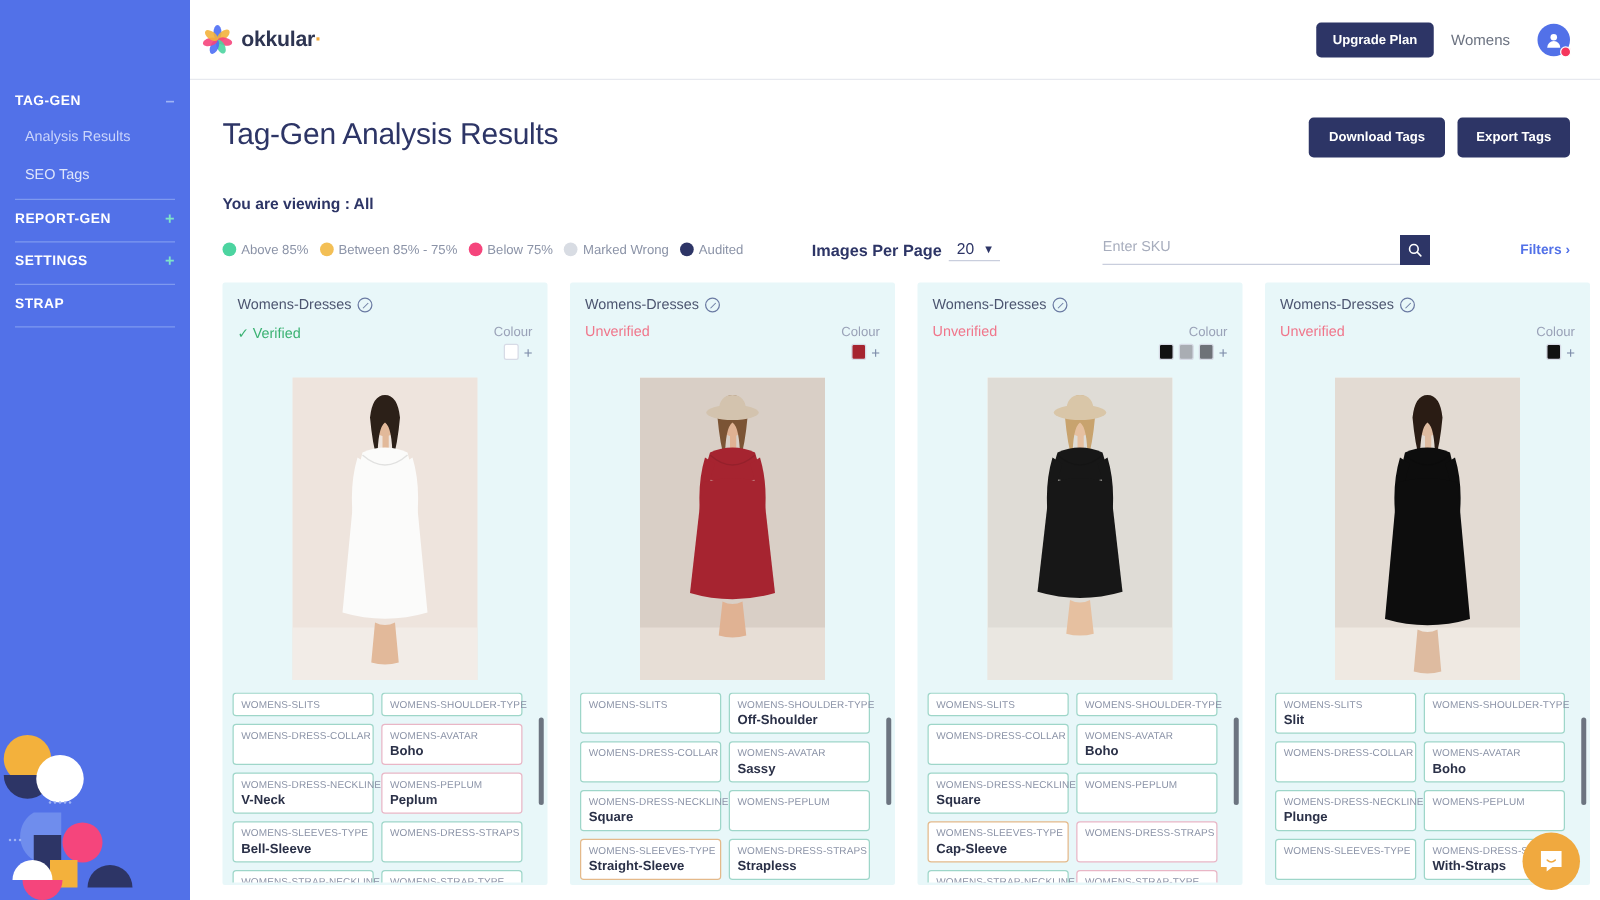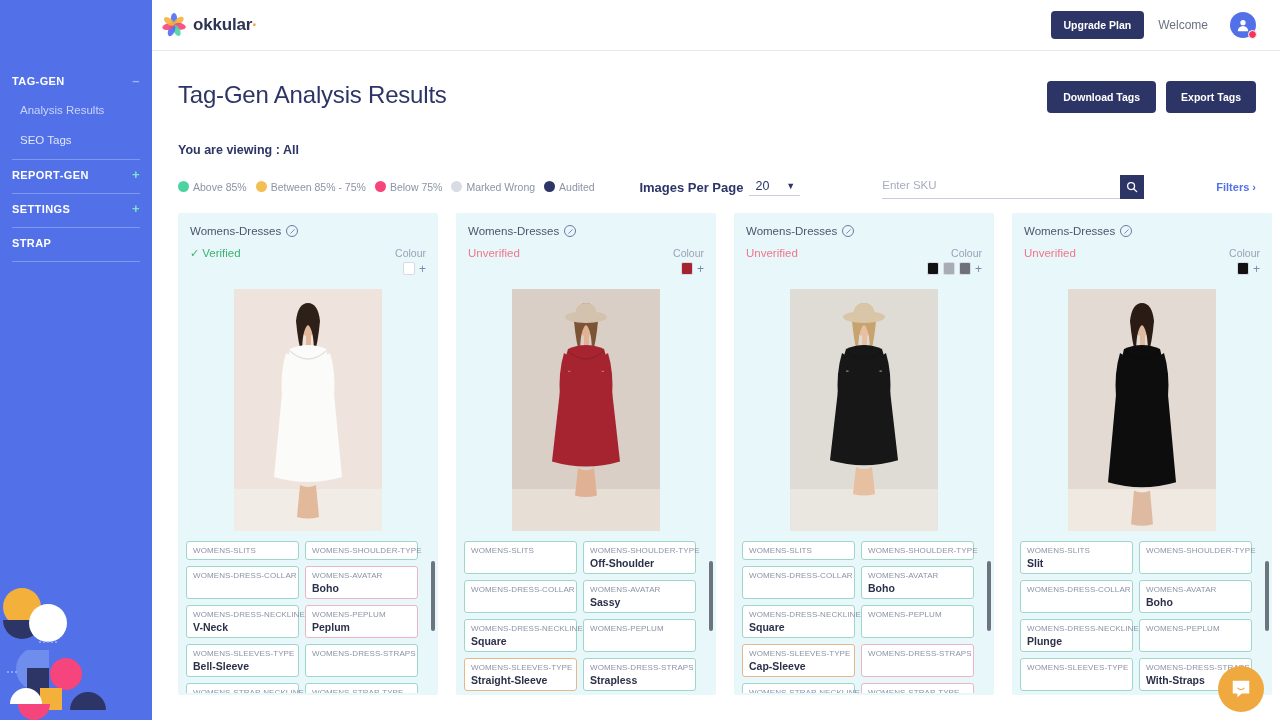--- a/index.html
+++ b/index.html
@@ -29,21 +29,21 @@
   }
   .sb-sub.active { color: #c9d4fb; }
   .sb-div { height: 1px; background: #7e99ef; margin: 4px 0 0 0; }
 
   .deco { position: absolute; left: 0; bottom: 0; width: 152px; height: 140px; z-index: 1; }
 
   
   .main { flex: 1 1 auto; height: 720px; position: relative; background: #fff; overflow: hidden; }
 
   .topbar {
-    height: 51px; border-bottom: 1px solid #e7e9ef; display: flex;
+    height: 64px; border-bottom: 1px solid #e7e9ef; display: flex;
     align-items: center; padding: 0 24px 0 10px; background: #fff;
   }
   .logo-wrap { display: flex; align-items: center; gap: 7px; }
   .logo-text { font-size: 17px; font-weight: bold; color: #2e3552; letter-spacing: -.2px; }
   .logo-dot { color: #f2a93b; }
   .top-right { margin-left: auto; display: flex; align-items: center; gap: 14px; }
   .btn-upgrade {
     background: #2d3566; color: #fff; font-size: 10.5px; font-weight: bold;
     padding: 8px 13px; border-radius: 4px; border: none; cursor: pointer;
   }
@@ -72,21 +72,21 @@
     display: flex; align-items: center; padding: 16px 0 0 2px; height: 44px;
   }
   .legend { display: flex; align-items: center; gap: 5px; }
   .legend-item { display: flex; gap: 4px; margin-right: 4px; }
   .legend-dot { width: 11px; height: 11px; border-radius: 50%; display: block; }
   .legend-label { font-size: 10.5px; color: #8b93a7; }
 
   .ctrl-right { margin-left: auto; display: flex; align-items: center; }
   .ipp-label { font-size: 13px; color: #2d3566; font-weight: bold; }
   .ipp-select {
-    display: flex; align-items: center; gap: 17px; border-bottom: 1px solid #c9cedd;
+    display: flex; align-items: center; gap: 7px; border-bottom: 1px solid #c9cedd;
     padding: 0 5px 2px 6px; margin-left: 6px; cursor: pointer;
   }
   .ipp-val { font-size: 12.5px; color: #2d3566; }
   .caret { font-size: 9px; color: #2d3566; }
 
   .sku-wrap { display: flex; align-items: stretch; margin-left: 82px; }
   .sku-input {
     width: 238px; border: none; border-bottom: 1px solid #c9cedd; outline: none;
     font-size: 11.5px; color: #2d3566; font-family: "Liberation Sans", sans-serif;
     padding: 0 0 4px 0; background: transparent;
@@ -227,21 +227,21 @@
             <ellipse cx="0" cy="-6" rx="3.2" ry="6" fill="#4cd4a0" opacity=".9" transform="rotate(153)"></ellipse>
             <ellipse cx="0" cy="-6" rx="3.2" ry="6" fill="#4c6ef5" opacity=".9" transform="rotate(204)"></ellipse>
             <ellipse cx="0" cy="-6" rx="3.2" ry="6" fill="#f5457c" opacity=".9" transform="rotate(255)"></ellipse>
             <ellipse cx="0" cy="-6" rx="3.2" ry="6" fill="#f3b13c" opacity=".9" transform="rotate(306)"></ellipse>
           </g>
         </svg>
         <span class="logo-text"><span>okkular</span><span class="logo-dot">·</span></span>
       </div>
       <div class="top-right">
         <button class="btn-upgrade">Upgrade Plan</button>
-        <span class="welcome">Welcome</span>
+        <span class="welcome">Womens</span>
         <div class="avatar-wrap">
           <div class="avatar">
             <svg width="14" height="14" viewBox="0 0 16 16">
               <circle cx="8" cy="5.4" r="3" fill="#fff"></circle>
               <path d="M2 15 a6 6 0 0 1 12 0 Z" fill="#fff"></path>
             </svg>
           </div>
           <span class="avatar-badge"></span>
         </div>
       </div>

